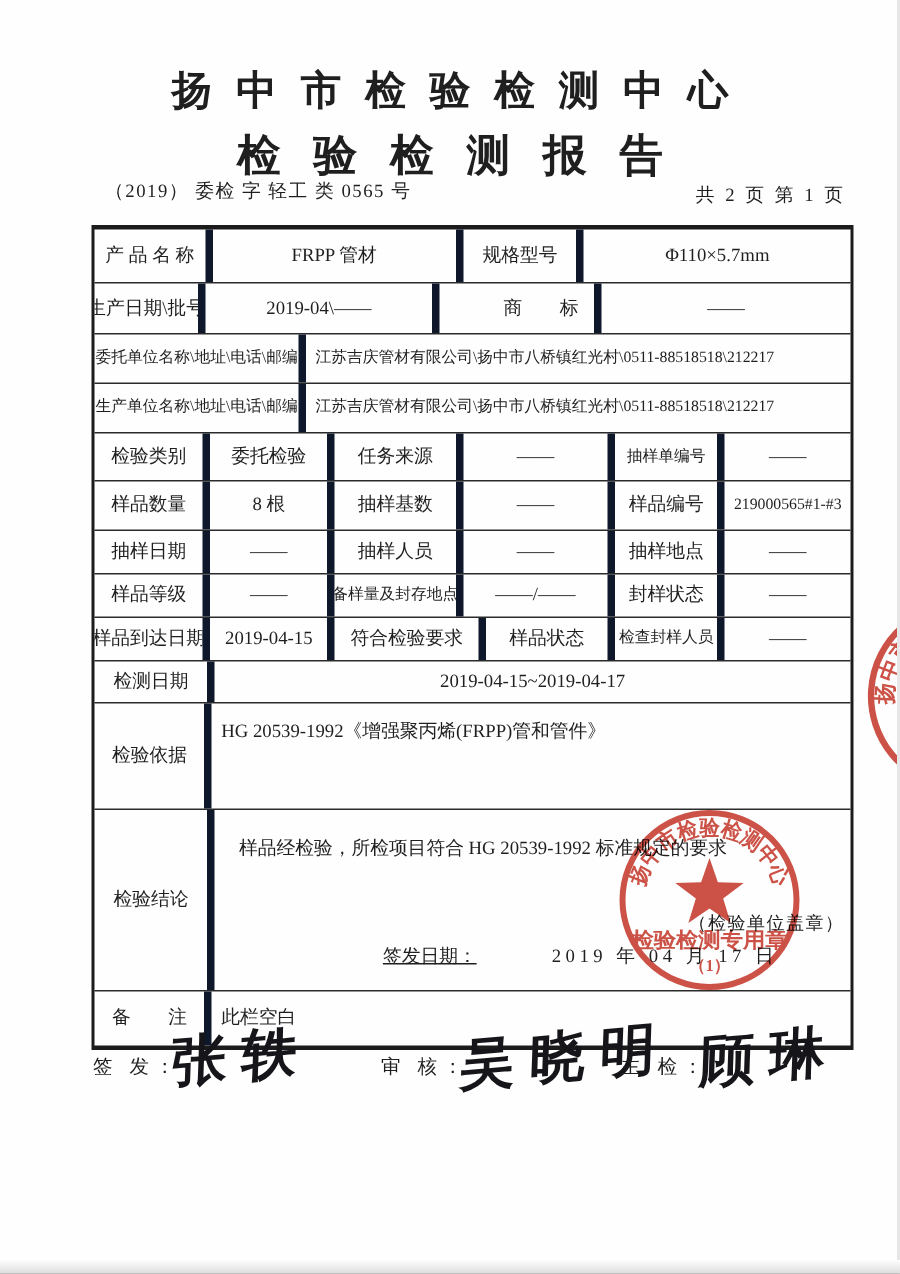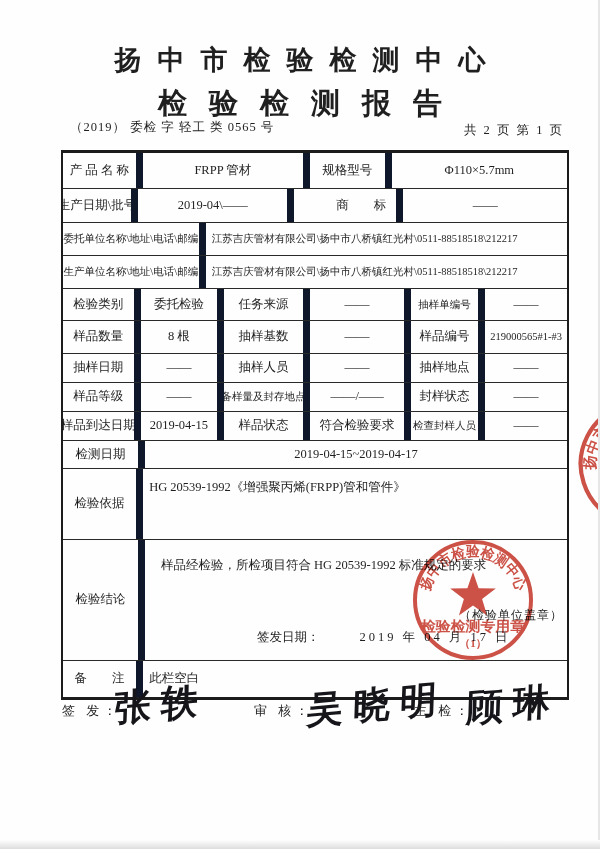--- a/index.html
+++ b/index.html
@@ -27,35 +27,35 @@
   
   .report-table {
     position:absolute; left:61px; top:150px; width:504px;
     border:2px solid #1c1c1c; border-top-width:3px; border-bottom-width:3px;
     background:transparent;
   }
   .trow { display:flex; border-top:1px solid #2a2a2a; }
   .trow:first-child { border-top:none; }
   .tcell {
     display:flex; align-items:center; justify-content:center;
-    border-left:7px solid #0f172a; box-sizing:border-box;
+    border-left:5px solid #0f172a; box-sizing:border-box;
     font-size:12.5px; text-align:center; line-height:1.25; overflow:hidden;
     white-space:nowrap;
   }
   .tcell:first-child { border-left:none; }
   .tcell.left { justify-content:flex-start; text-align:left; padding:0 6px; }
   .tcell.small { font-size:10.5px; }
   .tcell.vtop { align-items:flex-start; padding-top:11px; }
   .tcell.rel { position:relative; white-space:normal; }
 
   
   .concl-text { position:absolute; left:16px; right:8px; top:18px; text-align:left; font-size:12.5px; }
   .seal-note  { position:absolute; right:4px; top:68px; font-size:12px; letter-spacing:1px; }
   .issue-date { position:absolute; left:112px; top:90px; font-size:12.5px; white-space:nowrap; }
-  .issue-date .d-label { margin-right:40px; }
+  .issue-date .d-label { margin-right:50px;text-decoration:underline; }
   .issue-date .d-value { letter-spacing:3px; }
 
   
   .signatures { position:absolute; left:62px; top:684px; right:0; height:70px; }
   .sig-group { position:absolute; top:0; height:70px; }
   .sig-g1 { left:0; }  .sig-g2 { left:192px; }  .sig-g3 { left:352px; }
   .sig-label { position:absolute; top:18px; left:0; font-size:13px; letter-spacing:4px; white-space:nowrap; }
   .sig-name {
     position:absolute; top:-4px; left:52px; font-size:37px; font-weight:600;
     letter-spacing:10px; white-space:nowrap; color:#16161a;
@@ -133,22 +133,22 @@
         <div class="tcell" style="flex: 76 0 0px;">样品等级</div>
         <div class="tcell" style="flex: 82 0 0px;">——</div>
         <div class="tcell small" style="flex: 85 0 0px;">备样量及封存地点</div>
         <div class="tcell" style="flex: 101 0 0px;">——/——</div>
         <div class="tcell" style="flex: 72 0 0px;">封样状态</div>
         <div class="tcell" style="flex: 88 0 0px;">——</div>
       </div>
       <div class="trow" style="height: 28px;">
         <div class="tcell" style="flex: 76 0 0px;">样品到达日期</div>
         <div class="tcell" style="flex: 82 0 0px;">2019-04-15</div>
+        <div class="tcell" style="flex: 101 0 0px;">符合检验要求</div>
         <div class="tcell" style="flex: 85 0 0px;">样品状态</div>
-        <div class="tcell" style="flex: 101 0 0px;">符合检验要求</div>
         <div class="tcell small" style="flex: 72 0 0px;">检查封样人员</div>
         <div class="tcell" style="flex: 88 0 0px;">——</div>
       </div>
       <div class="trow" style="height: 27px;">
         <div class="tcell" style="flex: 76 0 0px;">检测日期</div>
         <div class="tcell" style="flex: 428 0 0px;">2019-04-15~2019-04-17</div>
       </div>
       <div class="trow" style="height: 70px;">
         <div class="tcell" style="flex: 76 0 0px;">检验依据</div>
         <div class="tcell left vtop" style="flex: 428 0 0px;">HG 20539-1992《增强聚丙烯(FRPP)管和管件》</div>

